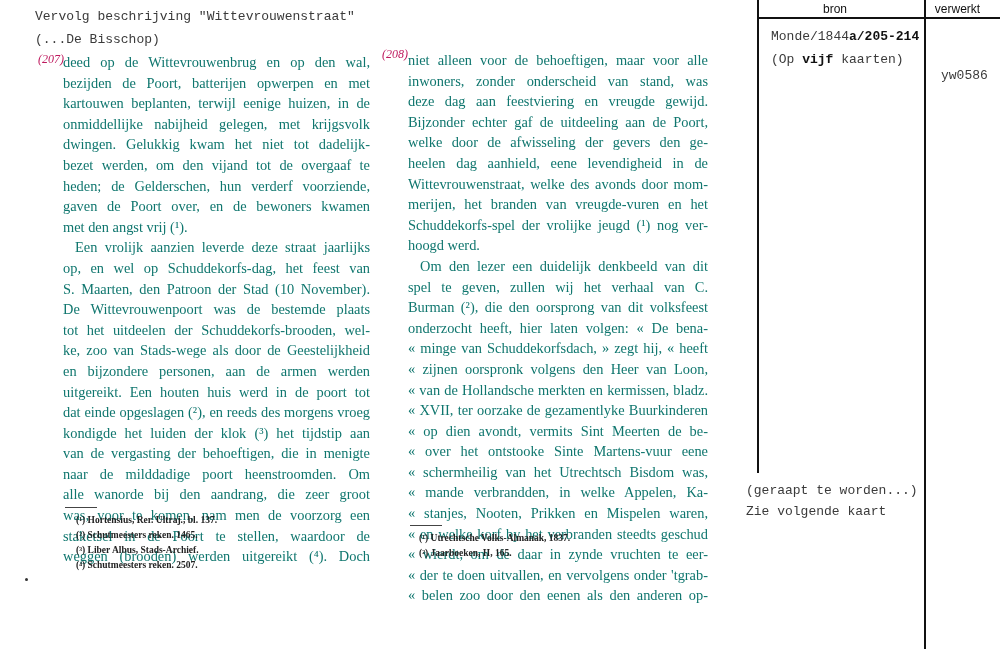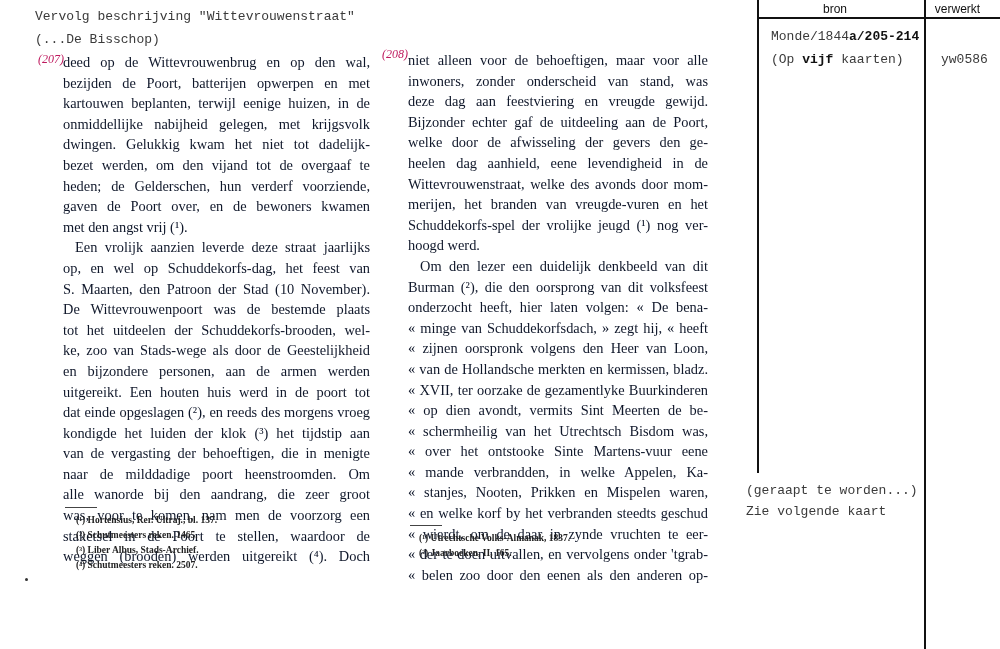--- a/index.html
+++ b/index.html
@@ -2,21 +2,21 @@
 <html><head>
 <meta charset="utf-8">
 <style>
   html, body { margin:0; padding:0; }
   body { width:1000px; height:649px; background:#ffffff; position:relative; overflow:hidden; color:#1a1a1a; }
   .mono { font-family:"Liberation Mono","DejaVu Sans Mono",monospace; color:#3a3a3a; }
   .serif { font-family:"Liberation Serif","DejaVu Serif",serif; }
   .header-line { position:absolute; left:35px; font-size:13px; white-space:nowrap; }
   #hdr1 { top:9px; }
   #hdr2 { top:32px; }
-  .col { position:absolute; font-size:14.4px; line-height:20.6px; color:#0f172a; }
+  .col { position:absolute; font-size:14.4px; line-height:20.6px; color:#0f766e; }
   #col-left { left:63px; top:52px; width:307px; }
   #col-mid { left:408px; top:50px; width:300px; }
   .ln { display:block; white-space:nowrap; text-align:justify; text-align-last:justify; }
   .ln.last { text-align-last:left; }
   .ln.indent { padding-left:12px; }
   .pagemark { position:absolute; font-family:"Liberation Serif","DejaVu Serif",serif; font-size:12px; font-style:italic; color:#be185d; }
   #pm-left { left:38px; top:52px; }
   #pm-mid { left:382px; top:47px; }
   .fn-rule { position:absolute; height:1px; background:#444; width:32px; }
   #fnr-left { left:65px; top:507px; }
@@ -28,21 +28,21 @@
   .th { position:absolute; top:0; font-family:"Liberation Sans","DejaVu Sans",sans-serif; font-size:12px; color:#111; }
   #th-bron { left:757px; width:156px; text-align:center; top:2px; }
   #th-verwerkt { left:925px; width:65px; text-align:center; top:2px; }
   .hline { position:absolute; left:757px; top:17px; width:243px; height:2px; background:#111; }
   .vline { position:absolute; width:2px; background:#111; }
   #vl-left { left:757px; top:0; height:473px; }
   #vl-mid { left:924px; top:0; height:649px; }
   .cell { position:absolute; font-size:13px; white-space:nowrap;padding-left:8px; }
   #bron1 { left:763px; top:29px; }
   #bron2 { left:763px; top:52px; }
-  #verwerkt1 { left:933px; top:52px; }
+  #verwerkt1 { left:933px; top:68px; }
   .bold { font-weight:bold; color:#111; }
   #note1 { left:738px; top:483px; }
   #note2 { left:738px; top:504px; }
 </style>
 </head>
 <body>
 
 <div id="hdr1" class="header-line mono">Vervolg beschrijving "Wittevrouwenstraat"</div>
 <div id="hdr2" class="header-line mono">(...De Bisschop)</div>
 
@@ -89,29 +89,30 @@
     <span class="ln">inwoners, zonder onderscheid van stand, was</span>
     <span class="ln">deze dag aan feestviering en vreugde gewijd.</span>
     <span class="ln">Bijzonder echter gaf de uitdeeling aan de Poort,</span>
     <span class="ln">welke door de afwisseling der gevers den ge-</span>
     <span class="ln">heelen dag aanhield, eene levendigheid in de</span>
     <span class="ln">Wittevrouwenstraat, welke des avonds door mom-</span>
     <span class="ln">merijen, het branden van vreugde-vuren en het</span>
     <span class="ln">Schuddekorfs-spel der vrolijke jeugd (¹) nog ver-</span>
     <span class="ln last">hoogd werd.</span>
     <span class="ln indent">Om den lezer een duidelijk denkbeeld van dit</span>
+    <span class="ln">spel te geven, zullen wij het verhaal van C.</span>
     <span class="ln">Burman (²), die den oorsprong van dit volksfeest</span>
     <span class="ln">onderzocht heeft, hier laten volgen: « De bena-</span>
     <span class="ln">« minge van Schuddekorfsdach, » zegt hij, « heeft</span>
     <span class="ln">« zijnen oorspronk volgens den Heer van Loon,</span>
     <span class="ln">« van de Hollandsche merkten en kermissen, bladz.</span>
     <span class="ln">« XVII, ter oorzake de gezamentlyke Buurkinderen</span>
     <span class="ln">« op dien avondt, vermits Sint Meerten de be-</span>
+    <span class="ln">« over het ontstooke Sinte Martens-vuur eene</span>
     <span class="ln">« schermheilig van het Utrechtsch Bisdom was,</span>
-    <span class="ln">« over het ontstooke Sinte Martens-vuur eene</span>
     <span class="ln">« mande verbrandden, in welke Appelen, Ka-</span>
     <span class="ln">« stanjes, Nooten, Prikken en Mispelen waren,</span>
     <span class="ln">« en welke korf by het verbranden steedts geschud</span>
     <span class="ln">« wierdt, om de daar in zynde vruchten te eer-</span>
     <span class="ln">« der te doen uitvallen, en vervolgens onder 'tgrab-</span>
     <span class="ln">« belen zoo door den eenen als den anderen op-</span>
   </div>
 <div id="fnr-mid" class="fn-rule"></div>
 <div id="fn-mid" class="fn serif">
     <div>(¹) Utrechtsche Volks-Almanak, 1837.</div>

